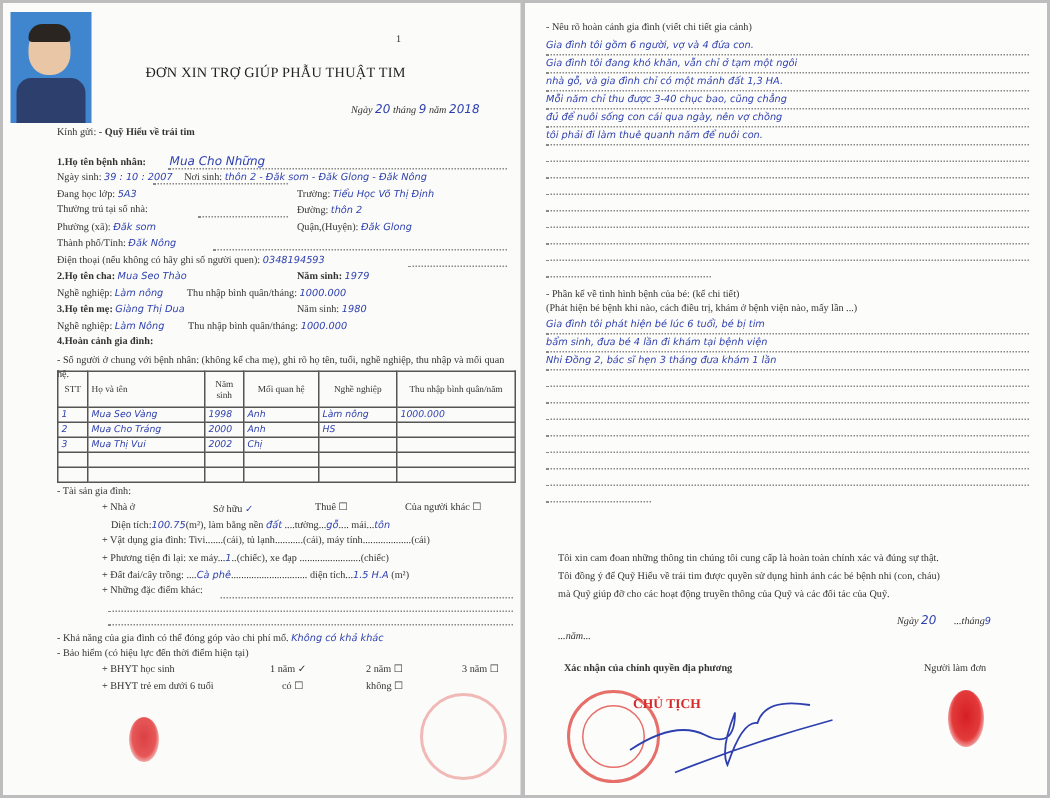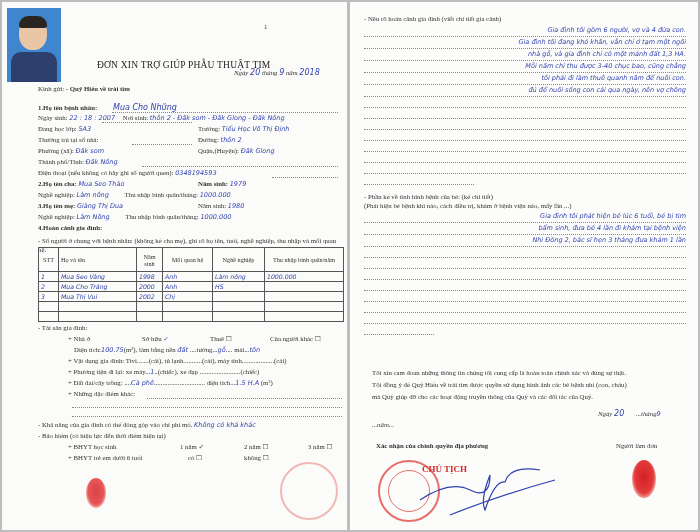--- a/index.html
+++ b/index.html
@@ -6,24 +6,24 @@
   html, body { width: 700px; height: 532px; overflow: hidden; background: #bdbdbd; }
   body { font-family: "Liberation Serif", serif; color: #222; position: relative; }
   .page { position: absolute; top: 2px; background: #fbfbf9; height: 528px; overflow: hidden; }
   .page-left { left: 2px; width: 345px; }
   .page-right { left: 350px; width: 348px; background: #fcfcfb; }
   .abs { position: absolute; }
   .photo { left: 5px; top: 6px; width: 54px; height: 74px; background: #3f86cf; overflow: hidden; }
   .photo .head { position: absolute; left: 12px; top: 10px; width: 28px; height: 32px; background: #e9c6a6; border-radius: 45% 45% 45% 45%; }
   .photo .hair { position: absolute; left: 12px; top: 8px; width: 28px; height: 12px; background: #2a2520; border-radius: 14px 14px 4px 4px; }
   .photo .shirt { position: absolute; left: 4px; top: 44px; width: 46px; height: 34px; background: #2c3f6d; border-radius: 10px 10px 0 0; }
-  .title { left: 95px; top: 58px; font-size: 9.5px; font-weight: normal; letter-spacing: 0.2px; color: #222; }
+  .title { left: 95px; top: 42px; font-size: 9.5px; font-weight: normal; letter-spacing: 0.2px; color: #222; }
   .small { font-size: 6.8px; line-height: 1; white-space: nowrap; color: #333; }
   .bold { font-weight: bold; }
-  .hw { font-family: "DejaVu Sans", sans-serif; color: #2d3fae; font-size: 6.5px; font-style: italic; white-space: nowrap; text-align: right; }
+  .hw { font-family: "DejaVu Sans", sans-serif; color: #2d3fae; font-size: 6.5px; font-style: italic; white-space: nowrap; }
   .dots { border-bottom: 1px dotted #888; position: absolute; height: 1px; }
   table.fam { position: absolute; left: 36px; top: 245px; width: 306px; border-collapse: collapse; font-size: 6.2px; }
   table.fam td, table.fam th { border: 1px solid #555; height: 10px; padding: 0 2px; font-weight: normal; color: #333; }
   table.fam th { height: 24px; text-align: center; }
   table.fam td.hwc { font-family: "DejaVu Sans", sans-serif; color: #2d3fae; font-style: italic; }
   .stamp { border: 2px solid #e0403a; border-radius: 50%; opacity: 0.75; }
   .thumb { background: radial-gradient(ellipse at 50% 45%, #d52025 0%, #e33a3a 55%, rgba(230,60,60,0.2) 80%, transparent 100%); border-radius: 50%; }
   .red { color: #d62a2a; margin-top: 15px; }
 </style>
 </head>
@@ -45,21 +45,21 @@
   <div class="abs small" style="left:36px;top:84px;">
     <span>Kính gửi:</span> <span class="bold">- Quỹ Hiểu về trái tim</span>
   </div>
 
   <div class="abs small" style="left:36px;top:102px;">
     <span class="bold">1.Họ tên bệnh nhân:</span> <span class="hw" style="font-size:8px;margin-left:14px">Mua Cho Những</span>
   </div>
   <div class="dots" style="left:110px;top:110px;width:226px"></div>
 
   <div class="abs small" style="left:36px;top:113px;">
-    <span>Ngày sinh:</span> <span class="hw">22 : 18 : 2007</span>
+    <span>Ngày sinh:</span> <span class="hw">39 : 10 : 2007</span>
     <span style="margin-left:6px">Nơi sinh:</span> <span class="hw">thôn 2 - Đăk som - Đăk Glong - Đăk Nông</span>
   </div>
   <div class="abs small" style="left:36px;top:124px;">
     <span>Đang học lớp:</span> <span class="hw">5A3</span>
   </div>
   <div class="abs small" style="left:196px;top:124px;">
     <span>Trường:</span> <span class="hw">Tiểu Học Võ Thị Định</span>
   </div>
   <div class="abs small" style="left:36px;top:135px;">
     <span>Thường trú tại số nhà:</span>
@@ -204,22 +204,22 @@
   <div class="abs stamp" style="left:278px;top:460px;width:58px;height:58px;opacity:0.35;"></div>
 </div>
 
 <div class="page page-right">
   <div class="abs small" style="left:14px;top:14px;">- Nêu rõ hoàn cảnh gia đình (viết chi tiết gia cảnh)</div>
   <div class="abs" style="left:14px;top:23px;width:322px;">
     <div class="hw" style="line-height:11px;border-bottom:1px dotted #888;">Gia đình tôi gồm 6 người, vợ và 4 đứa con.</div>
     <div class="hw" style="line-height:11px;border-bottom:1px dotted #888;">Gia đình tôi đang khó khăn, vẫn chỉ ở tạm một ngôi</div>
     <div class="hw" style="line-height:11px;border-bottom:1px dotted #888;">nhà gỗ, và gia đình chỉ có một mảnh đất 1,3 HA.</div>
     <div class="hw" style="line-height:11px;border-bottom:1px dotted #888;">Mỗi năm chỉ thu được 3-40 chục bao, cũng chẳng</div>
+    <div class="hw" style="line-height:11px;border-bottom:1px dotted #888;">đủ để nuôi sống con cái qua ngày, nên vợ chồng</div>
     <div class="hw" style="line-height:11px;border-bottom:1px dotted #888;">tôi phải đi làm thuê quanh năm để nuôi con.</div>
-    <div class="hw" style="line-height:11px;border-bottom:1px dotted #888;">đủ để nuôi sống con cái qua ngày, nên vợ chồng</div>
     <div style="height:11px;border-bottom:1px dotted #888;"></div>
     <div style="height:11px;border-bottom:1px dotted #888;"></div>
     <div style="height:11px;border-bottom:1px dotted #888;"></div>
     <div style="height:11px;border-bottom:1px dotted #888;"></div>
     <div style="height:11px;border-bottom:1px dotted #888;"></div>
     <div style="height:11px;border-bottom:1px dotted #888;"></div>
     <div style="height:11px;border-bottom:1px dotted #888;"></div>
     <div style="height:11px;border-bottom:1px dotted #888;width:110px;"></div>
   </div>
 

